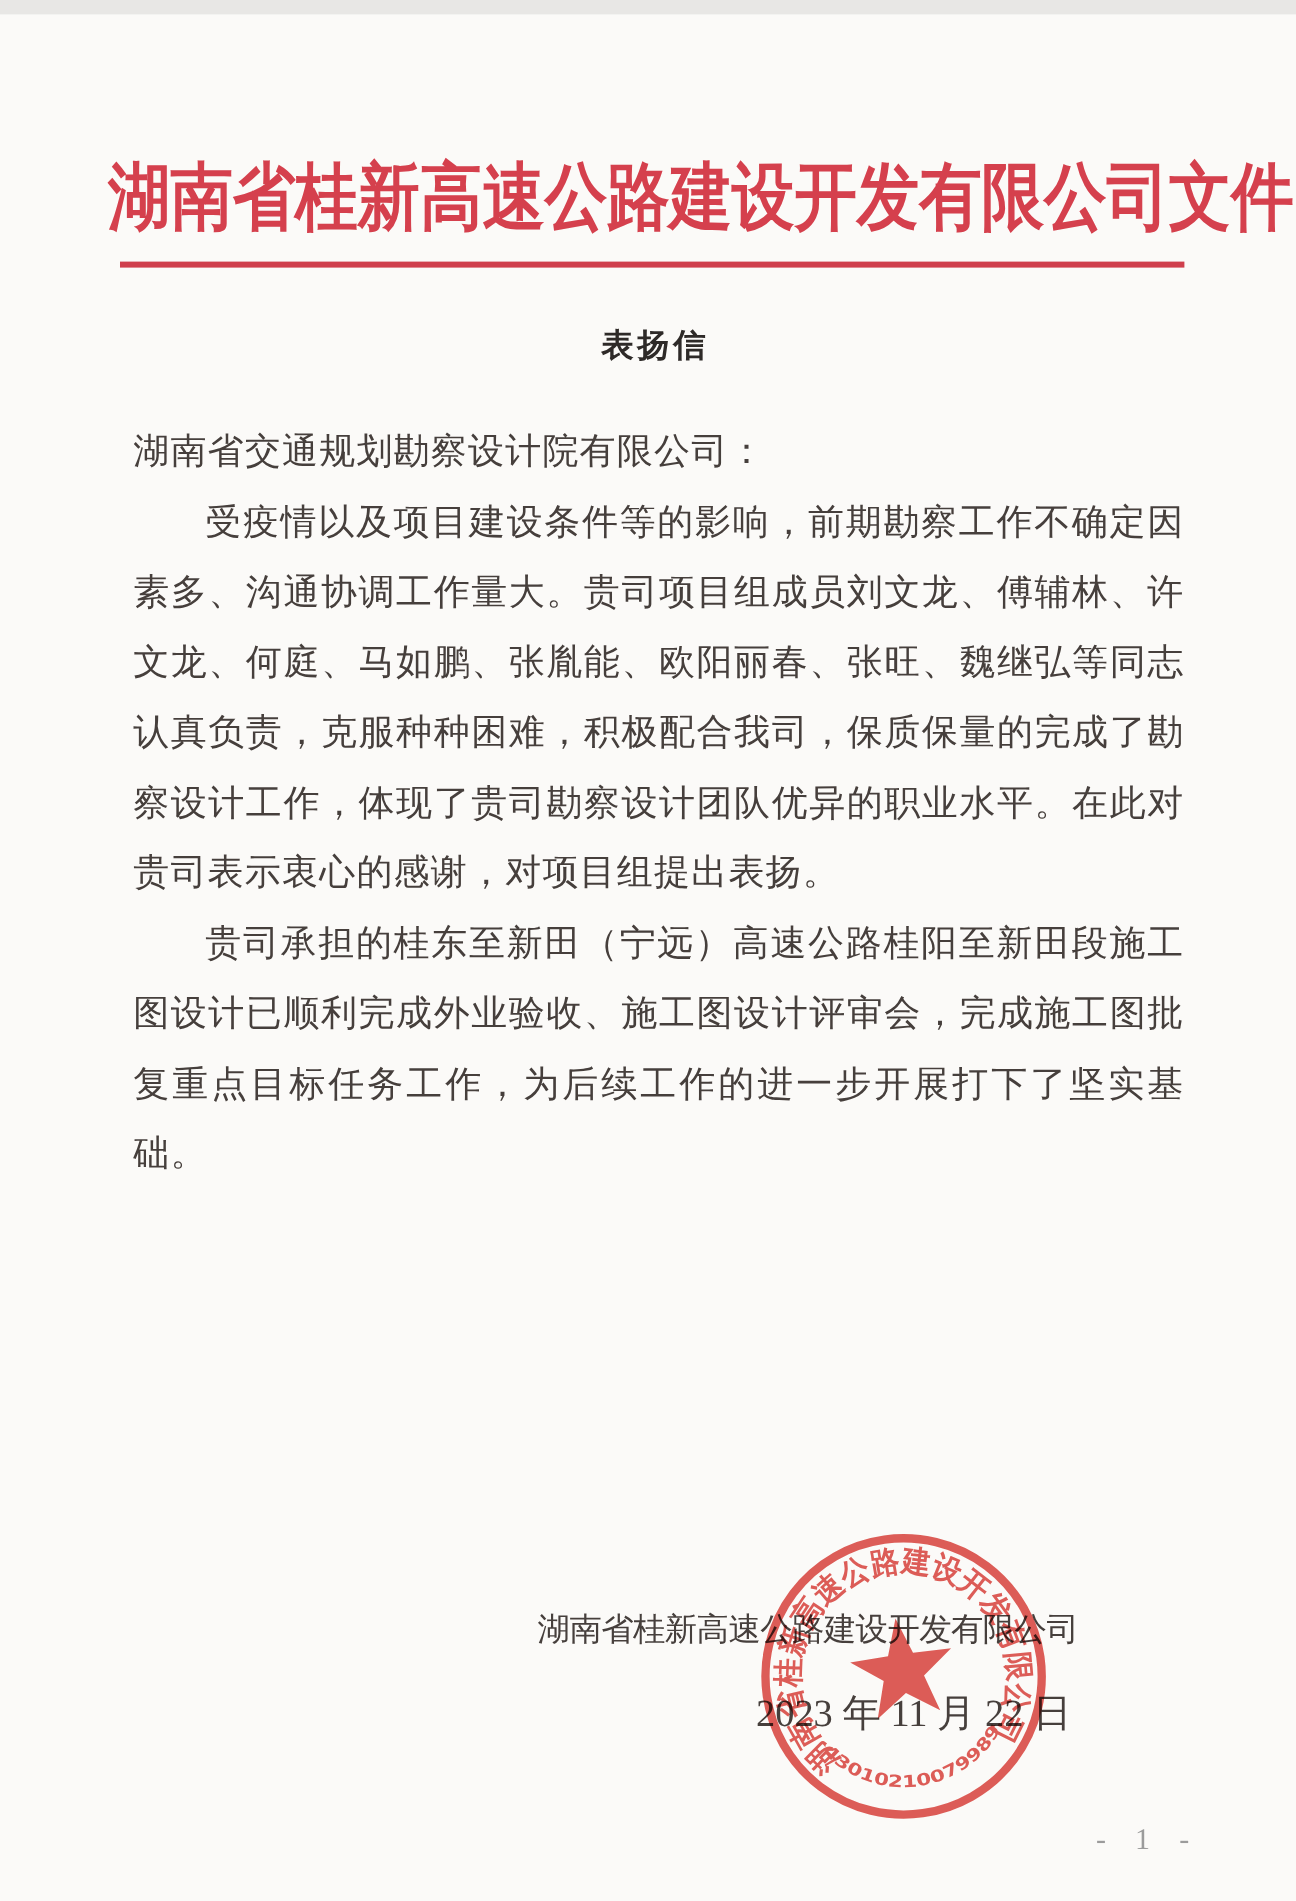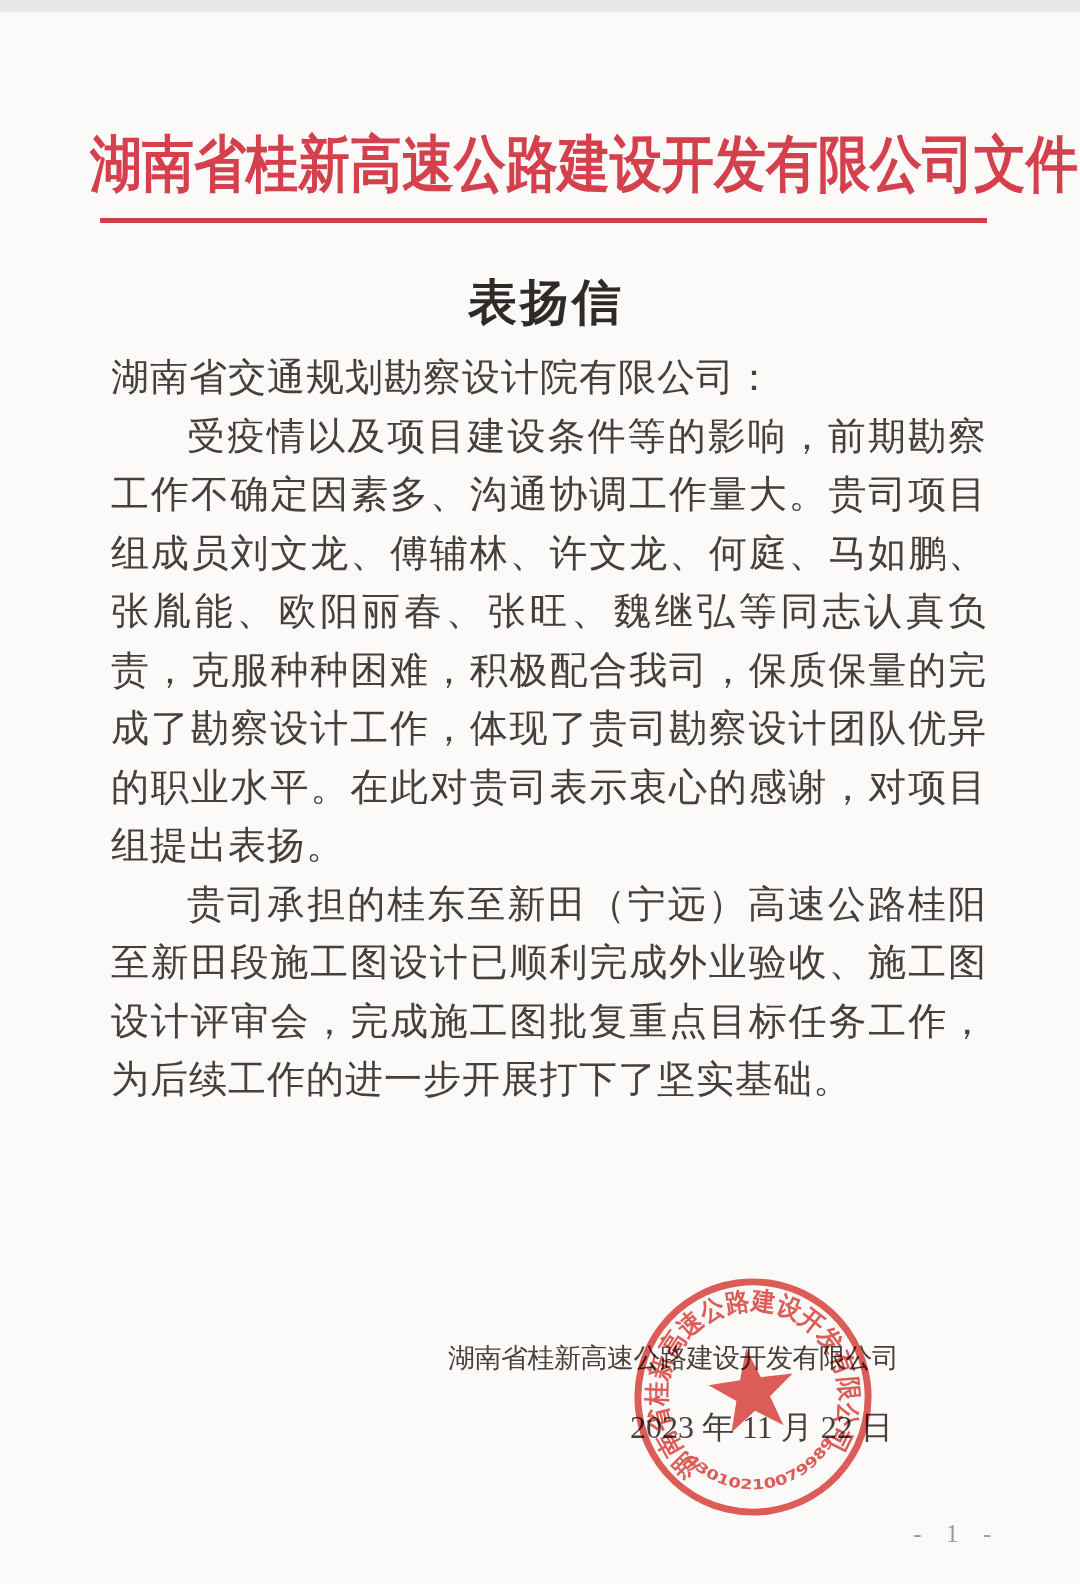--- a/index.html
+++ b/index.html
@@ -34,30 +34,30 @@
   .red-rule{
     position:absolute;
     top:206px;left:100px;
     width:887px;height:5px;
     background:var(--rule-red);
   }
   .doc-title{
     position:absolute;
     top:258px;left:12px;right:0;
     text-align:center;
-    font-size:49px;
+    font-size:27px;
     font-weight:bold;
     color:#2e2a28;
     letter-spacing:3px;
   }
   .body-text{
     position:absolute;
     top:336px;left:111px;
     width:876px;
-    font-size:38px;
+    font-size:30px;
     line-height:58.5px;
     color:var(--ink);
     letter-spacing:1px;
     text-align:justify;
   }
   .body-text p{text-indent:2em;text-align:justify;}
   .signature-company{
     position:absolute;
     top:1328px;left:448px;
     font-size:27px;

